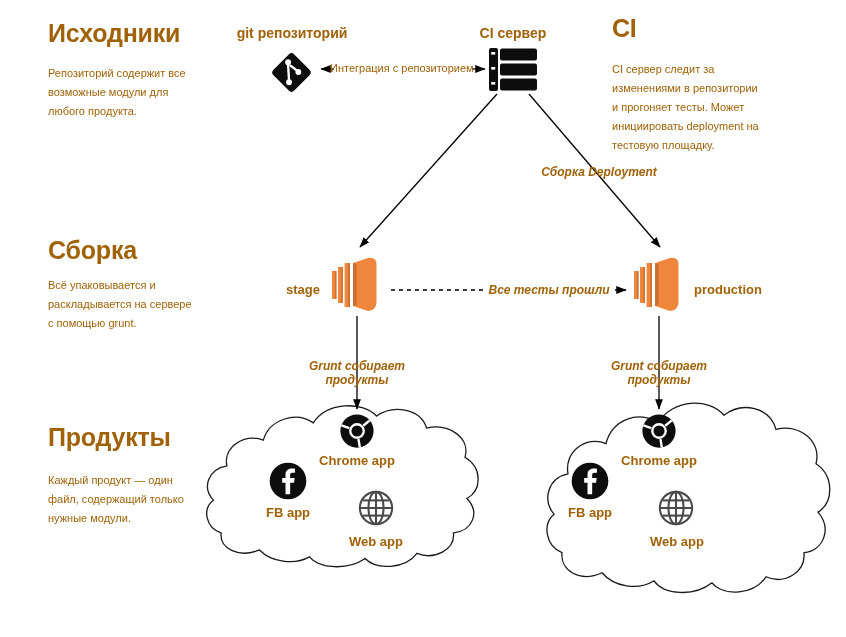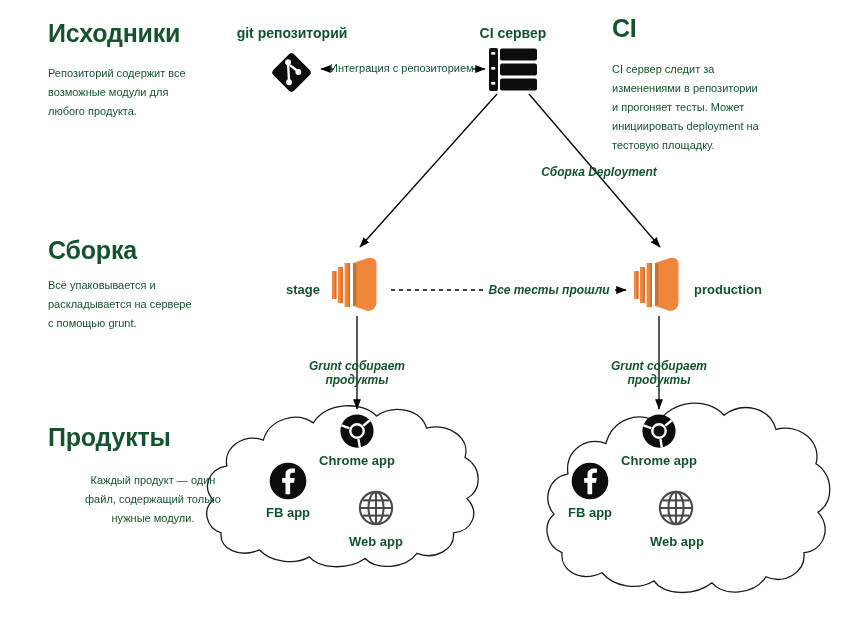--- a/index.html
+++ b/index.html
@@ -1,34 +1,34 @@
 <!DOCTYPE html>
 <html><head>
 <meta charset="utf-8">
 <style>
   html,body{margin:0;padding:0;background:#fff;}
   .stage{position:relative;width:846px;height:637px;background:#fff;overflow:hidden;
-         font-family:"Liberation Sans", sans-serif;color:#14532d;}
+         font-family:"Liberation Sans", sans-serif;color:#a16207;}
   .abs{position:absolute;}
   .h1{font-size:25px;font-weight:bold;letter-spacing:-0.2px;}
   .body{font-size:11px;line-height:19px;white-space:pre-line;}
   .node-label{font-size:14px;font-weight:bold;text-align:center;}
   .small-label{font-size:13px;font-weight:bold;}
   .edge-label{font-size:12px;font-weight:bold;font-style:italic;text-align:center;}
   .plain-label{font-size:11px;text-align:left;}
   .app-label{font-size:13px;font-weight:bold;text-align:center;width:100px;}
   svg{display:block;}
   .arrows{position:absolute;left:0;top:0;pointer-events:none;}
   .cloud{position:absolute;}
 
   
   .h-sources{left:48px;top:19px;}   .p-sources{left:48px;top:64px;width:200px;}
   .h-ci{left:612px;top:14px;}       .p-ci{left:612px;top:60px;width:210px;}
   .h-build{left:48px;top:236px;}    .p-build{left:48px;top:276px;width:210px;}
-  .h-products{left:48px;top:423px;} .p-products{left:48px;top:471px;width:210px;text-align:center;}
+  .h-products{left:48px;top:423px;} .p-products{left:48px;top:471px;width:210px;}
 
   
   .git-label{left:228px;top:25px;width:128px;}
   .git-icon{left:268px;top:49px;width:47px;height:47px;}
   .integration-label{left:330px;top:62px;width:146px;}
   .ciserver-label{left:474px;top:25px;width:78px;}
   .server-icon{left:489px;top:48px;width:48px;height:43px;}
 
   
   .auto-label{left:344px;top:165px;width:166px;}

